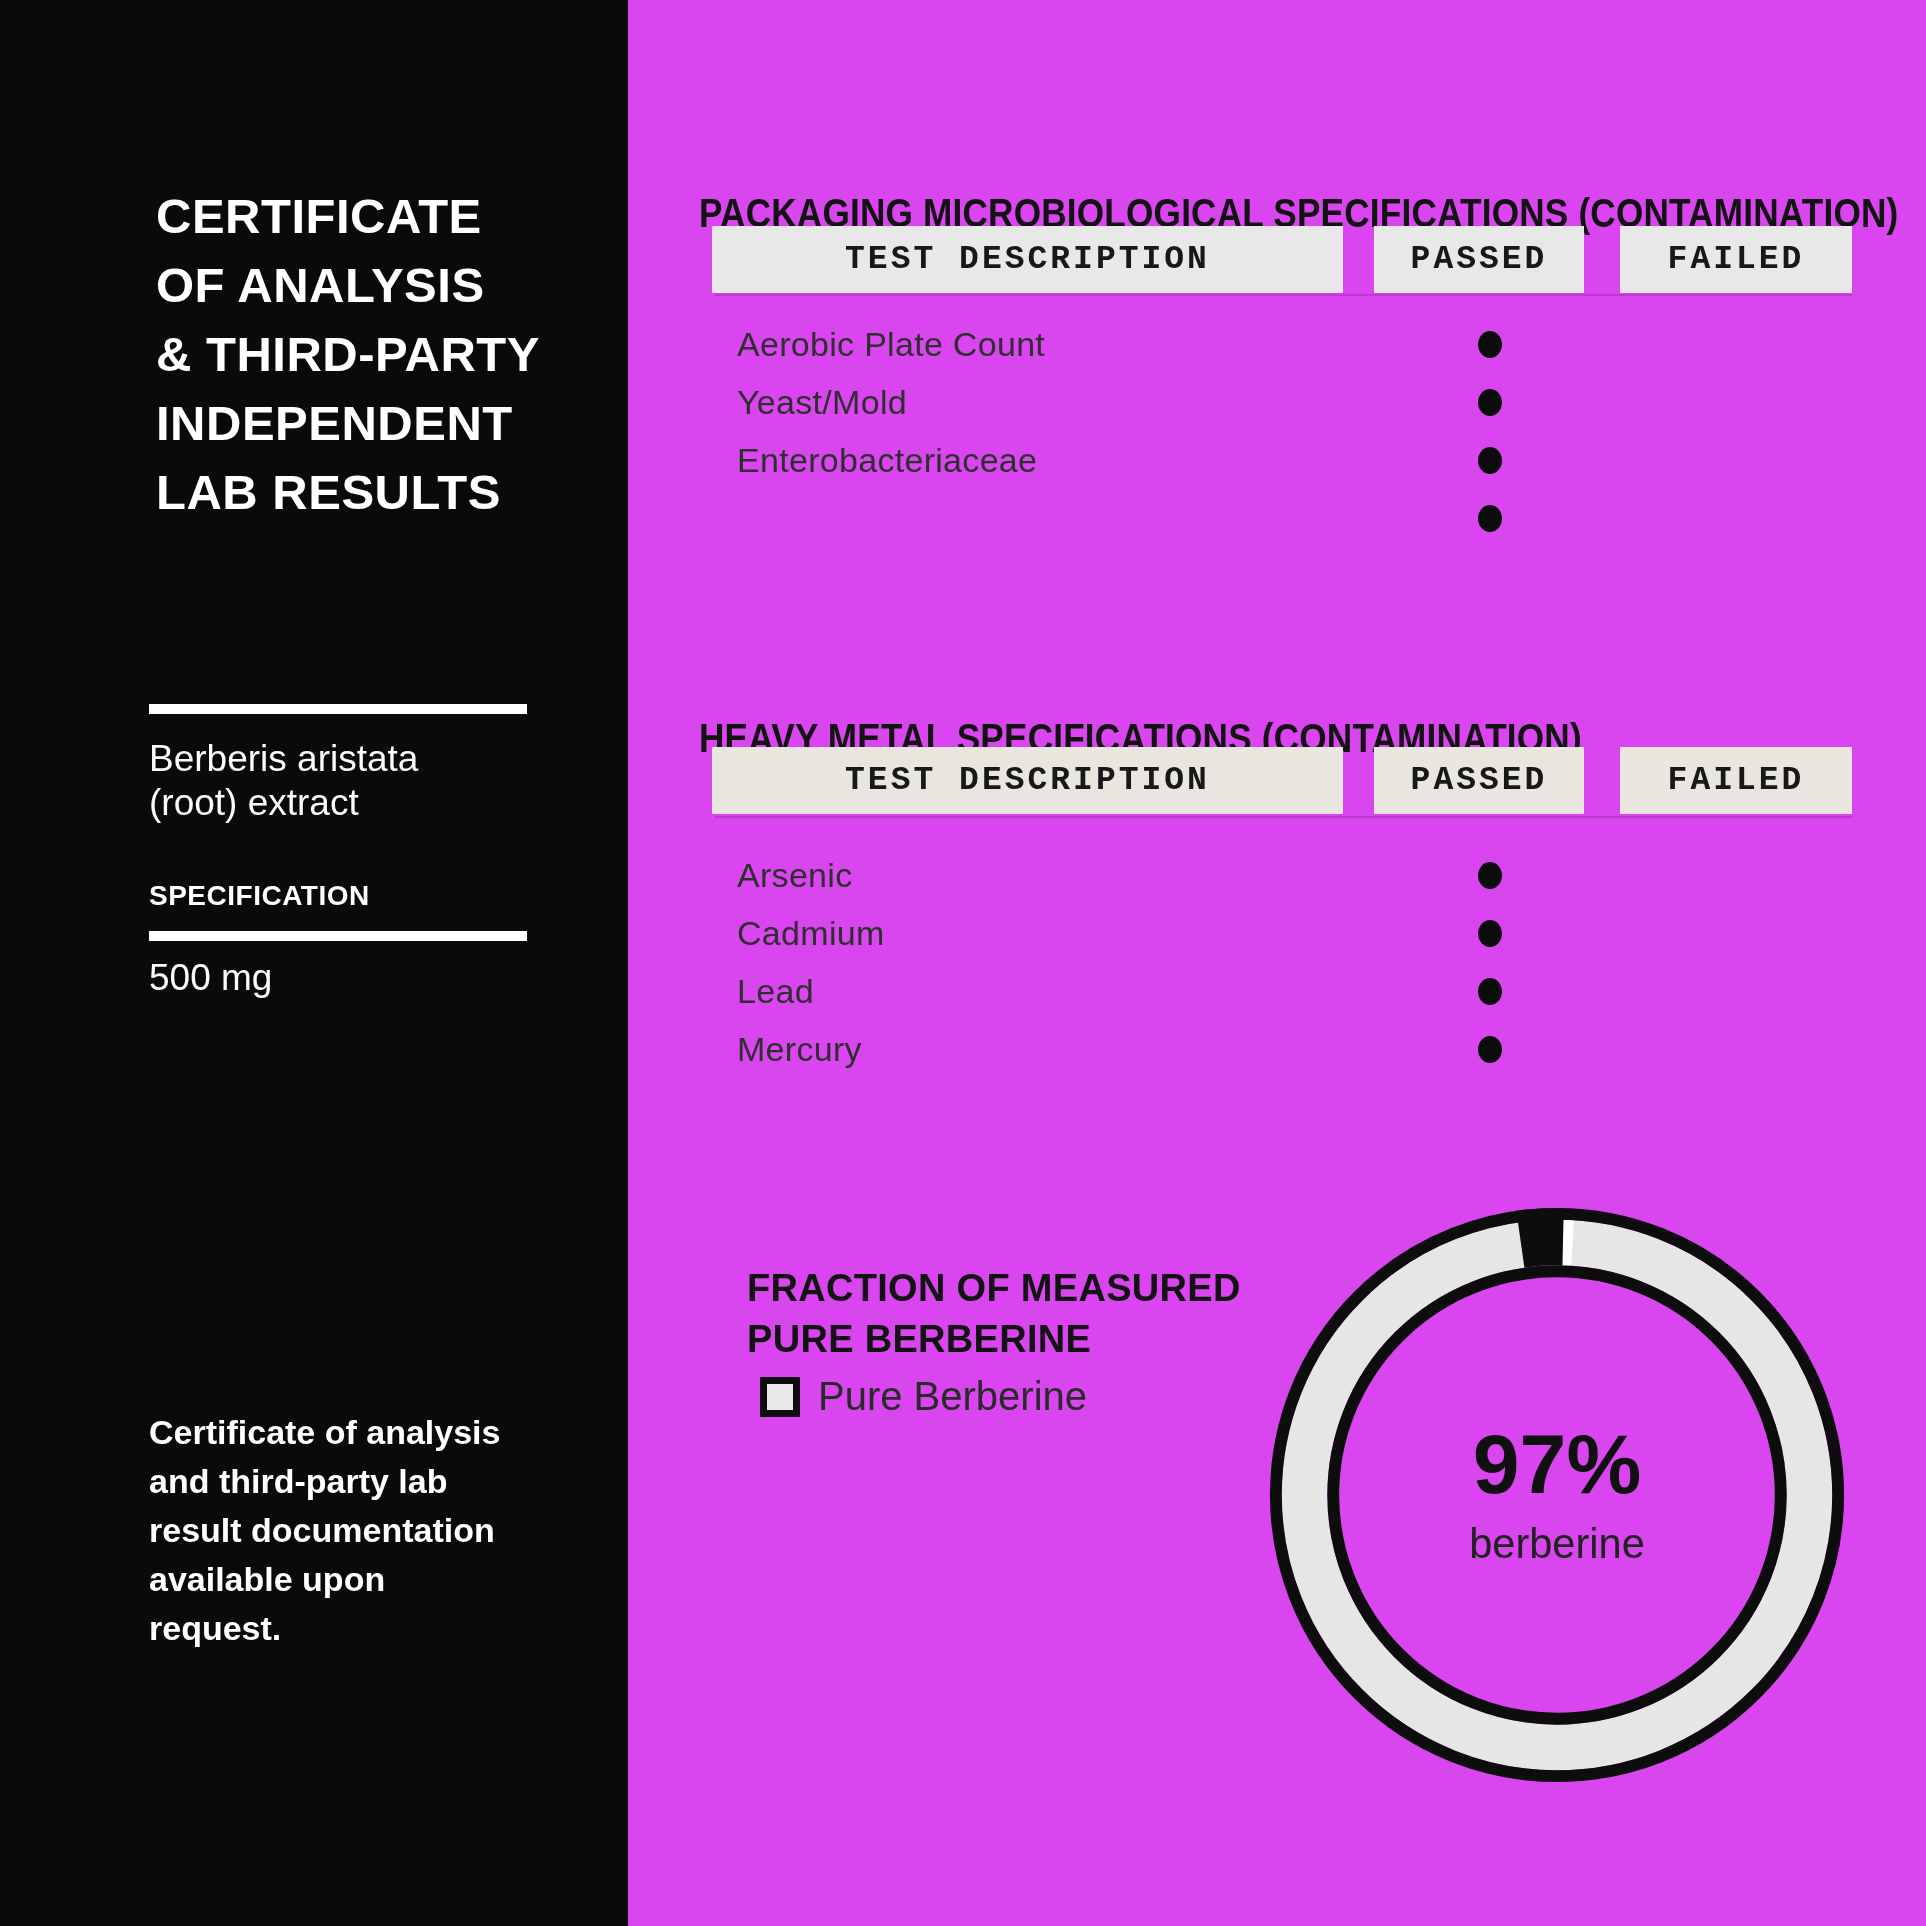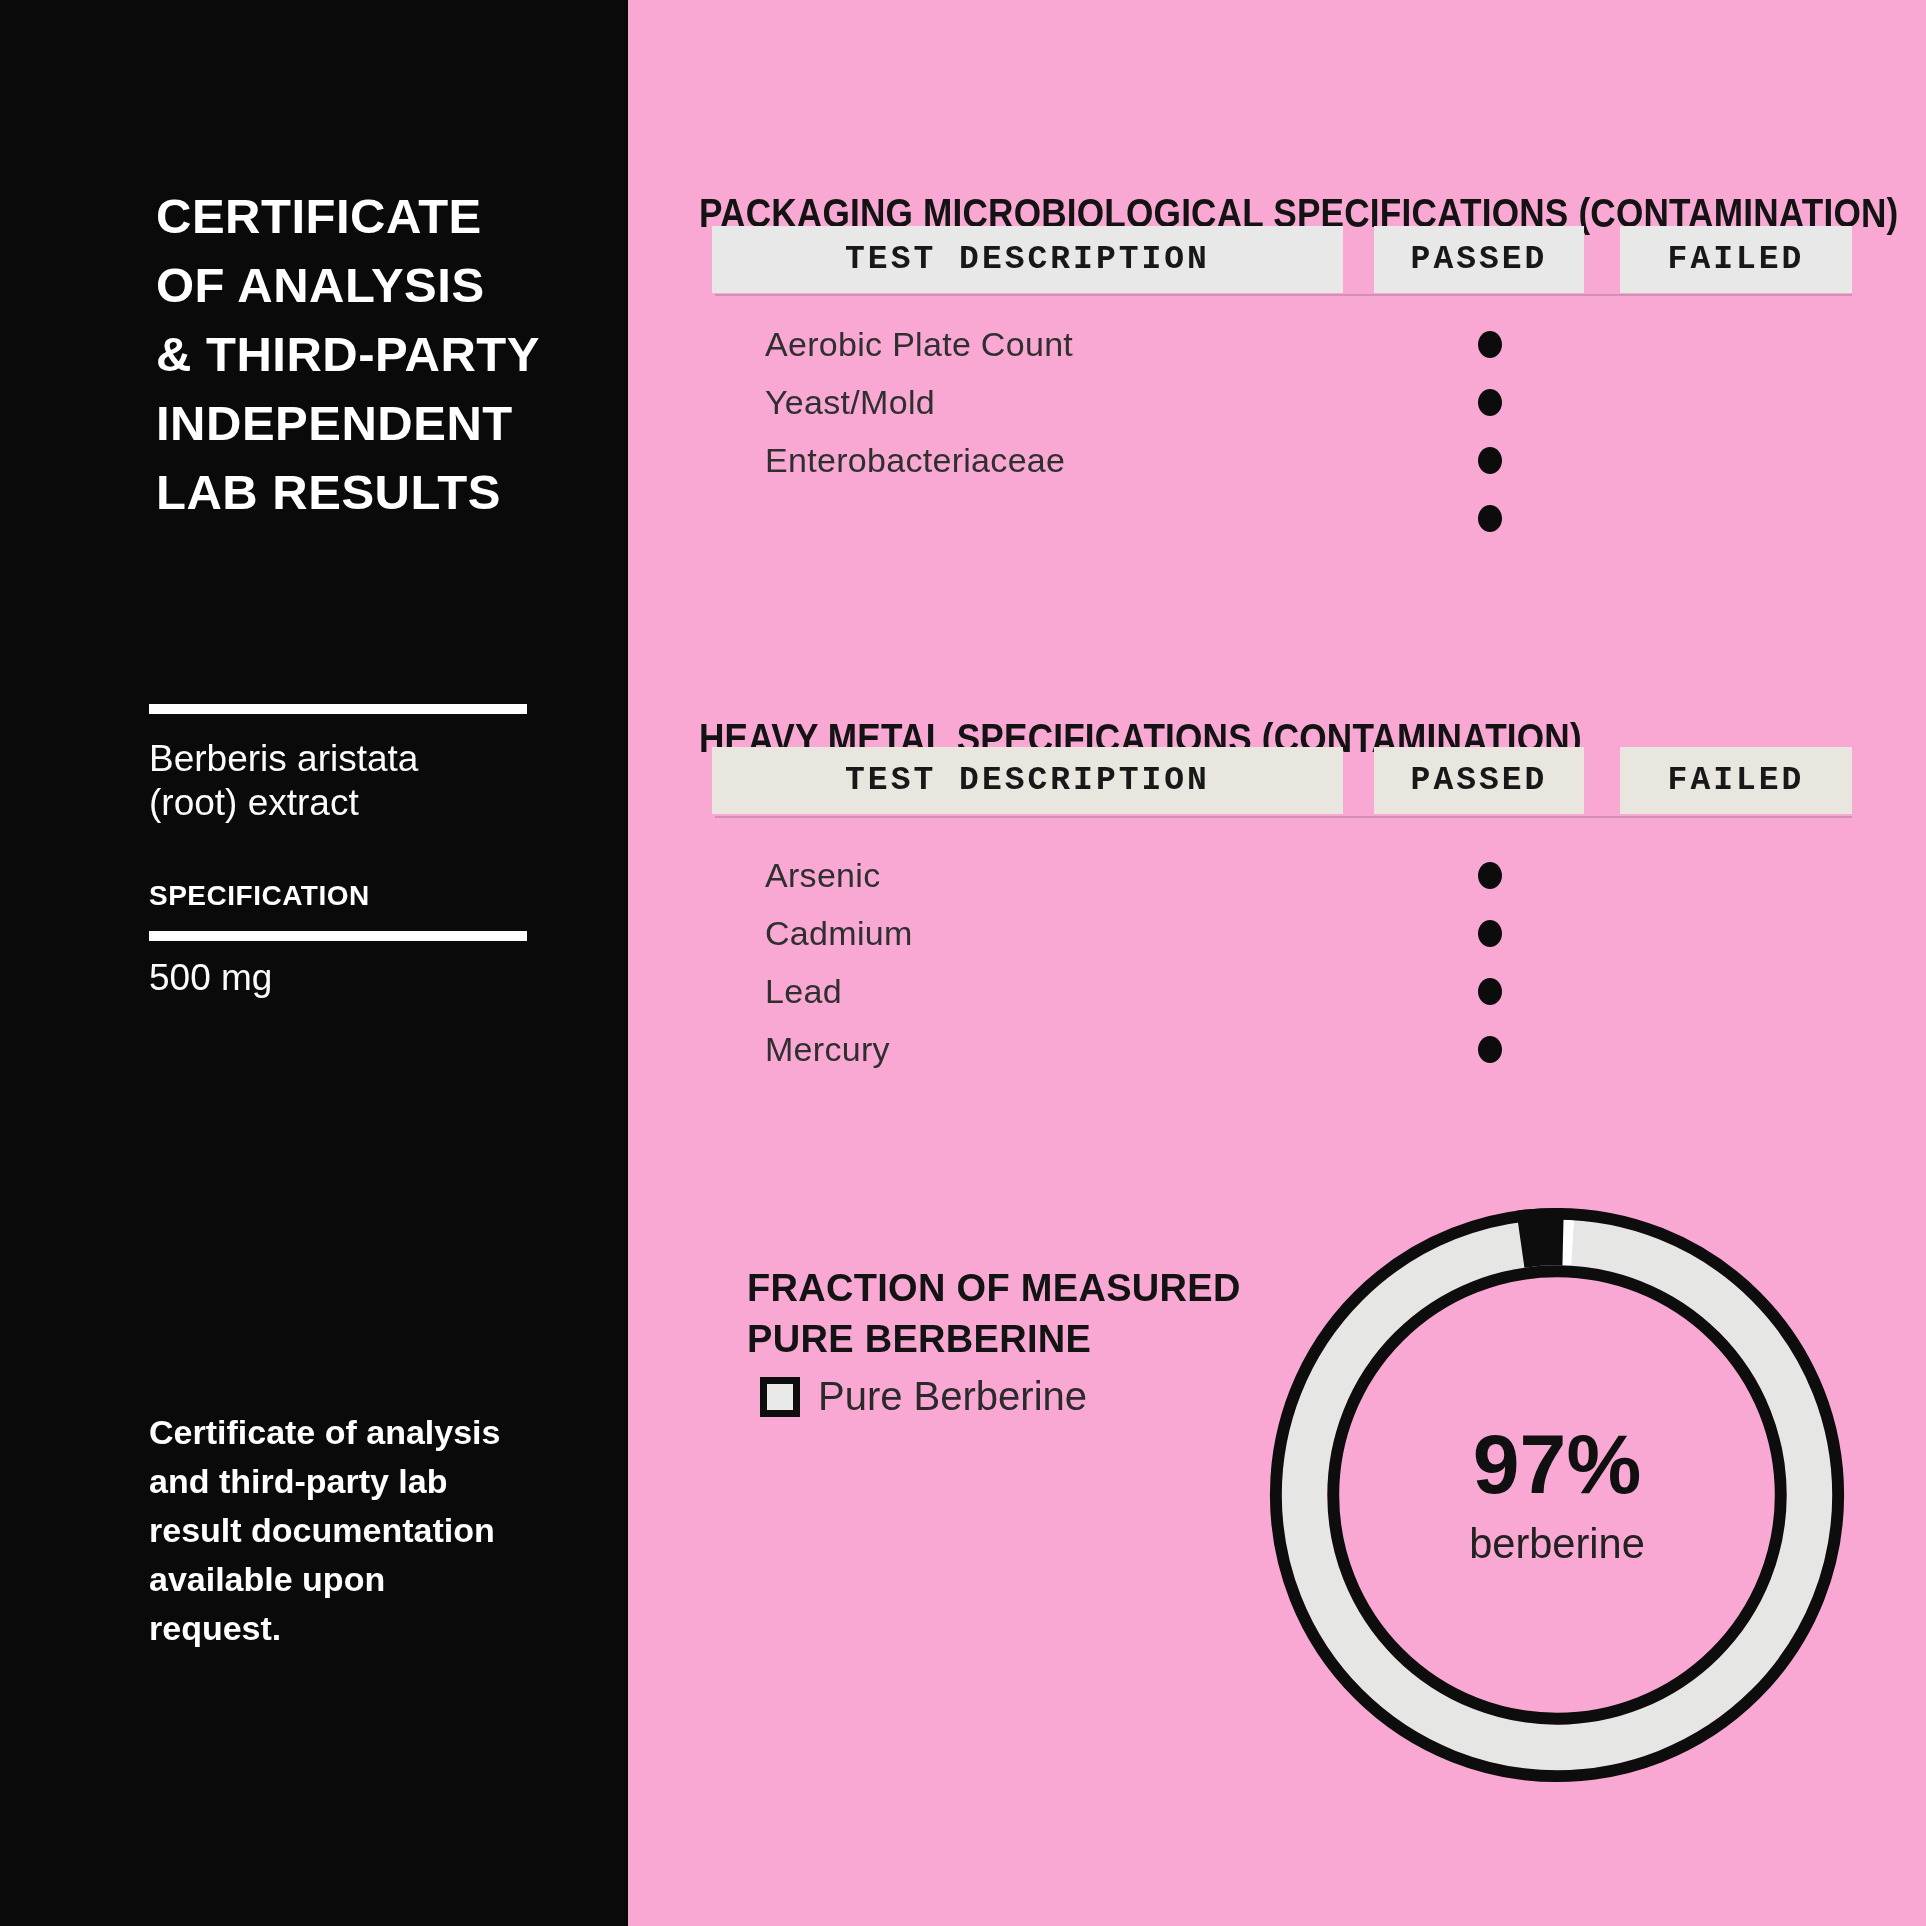--- a/index.html
+++ b/index.html
@@ -1,17 +1,17 @@
 <!DOCTYPE html>
 <html><head>
 <meta charset="utf-8">
 <style>
   html,body{margin:0;padding:0;background:#fff;}
   .canvas{
-    position:relative;width:1927px;height:1927px;background:#f9a8d4;
+    position:relative;width:1927px;height:1927px;background:#d946ef;
     font-family:"Liberation Sans", sans-serif;overflow:hidden;
   }
   
   .sidebar{position:absolute;left:0;top:0;width:628px;height:1927px;background:#0a0a0a;}
   .side-title{
     position:absolute;left:156px;top:149px;font-size:49px;line-height:69px;
     font-weight:700;color:#ffffff;letter-spacing:0.5px;
   }
   .side-label{
     position:absolute;left:149px;font-size:28px;line-height:38px;
@@ -52,21 +52,21 @@
   .t2 .th{top:747px;background:#e9e6e0;}
   .hairline{position:absolute;left:715px;width:1137px;height:2px;background:rgba(0,0,0,0.15);}
   .hl-1{top:294px;}
   .hl-2{top:816px;}
   .tbody{position:absolute;left:715px;width:1212px;}
   .tbody-1{top:315px;}
   .tbody-2{top:846px;text-align:center;}
   .trow{position:relative;height:58px;}
   .row-label{
     position:absolute;left:22px;top:50%;transform:translateY(-50%);
-    font-size:34px;font-weight:300;color:#2f2f2f;letter-spacing:0.3px;white-space:nowrap;margin-left:28px;
+    font-size:34px;font-weight:300;color:#2f2f2f;letter-spacing:0.3px;white-space:nowrap;
   }
   .result-col{position:absolute;top:0;height:100%;display:flex;align-items:center;justify-content:center;}
   .passed-col{left:659px;width:231px;}
   .failed-col{left:905px;width:232px;}
   .dot{width:24px;height:27px;border-radius:50%;background:#0c0c0c;}
   
   .fraction-heading{
     position:absolute;left:747px;top:1231px;font-size:38px;line-height:51px;
     font-weight:700;color:#131313;letter-spacing:0.3px;
   }

